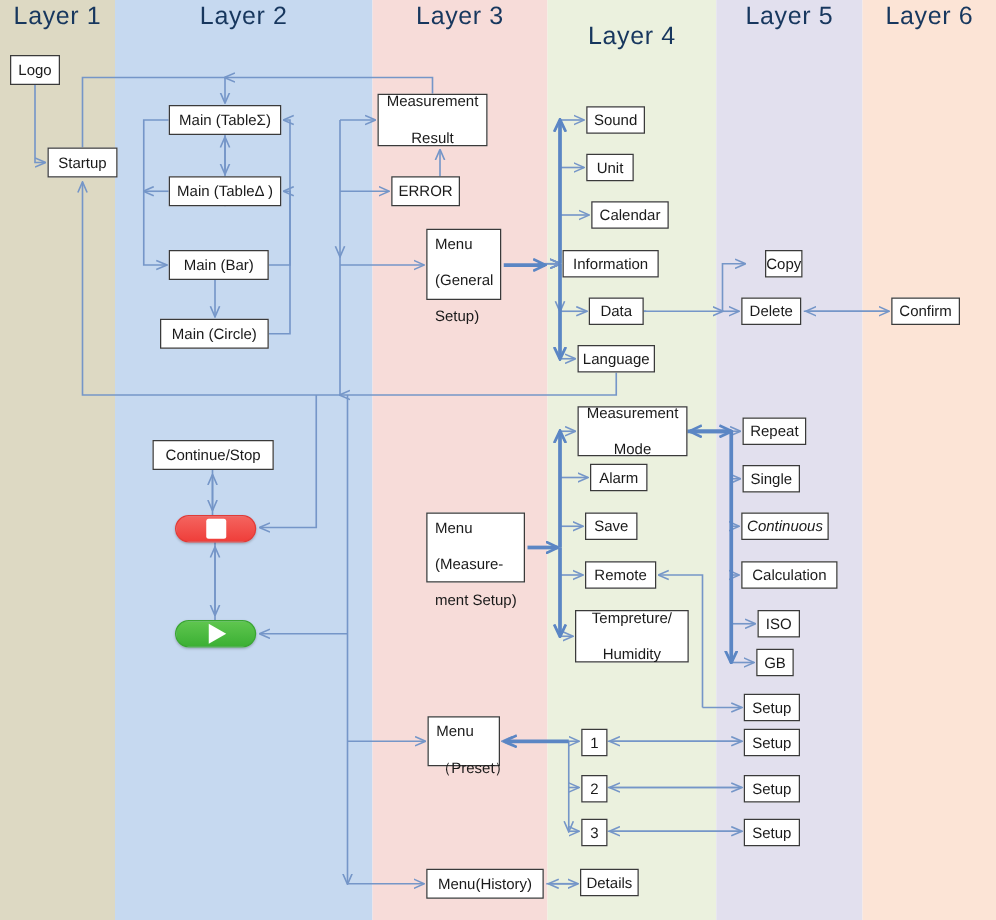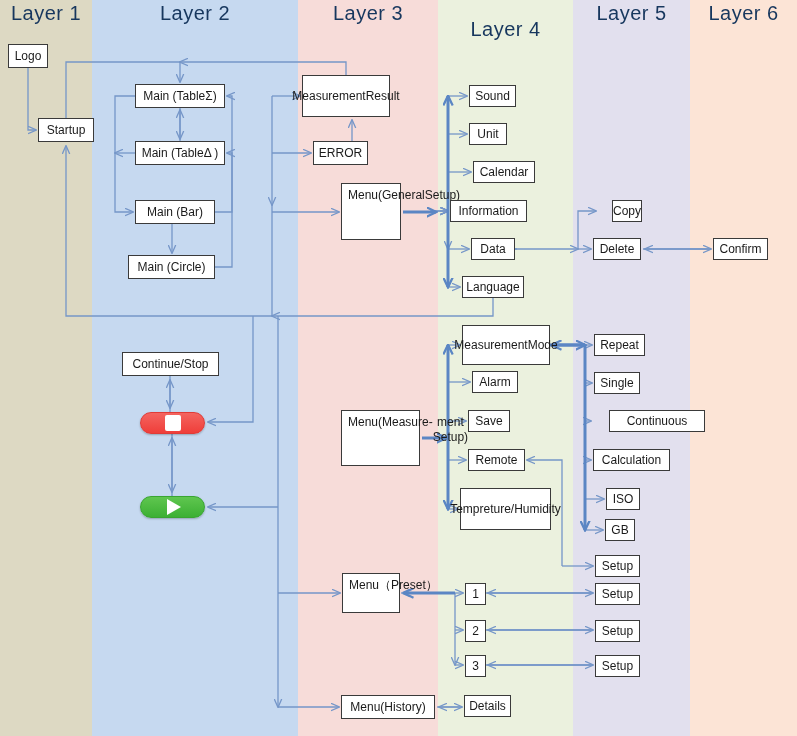--- a/index.html
+++ b/index.html
@@ -7,21 +7,21 @@
   #root{position:relative;width:797px;height:736px;overflow:hidden;background:#ffffff;}
   #layers{position:absolute;inset:0;}
   .layer-band{position:absolute;top:0;bottom:0;}
   .layer-title{position:absolute;top:2px;text-align:center;font-size:20px;color:#17375e;
     font-family:"Liberation Sans", sans-serif;letter-spacing:.5px;}
   svg.edges{position:absolute;left:0;top:0;width:797px;height:736px;overflow:visible;}
   .node{position:absolute;box-sizing:border-box;background:#ffffff;border:1.4px solid #3a3a3a;
     display:flex;align-items:center;justify-content:center;text-align:center;
     font-size:12px;color:#1a1a1a;line-height:1.25;padding:1px 3px;
     font-family:"Liberation Sans", sans-serif;}
-  .node.multiline{flex-direction:row;}
+  .node.multiline{flex-direction:column;gap:14px;}
   .node.leftal{justify-content:flex-start;text-align:center;padding-left:6px;align-items:flex-start;
      padding-top:4px;}
   .node.leftal span{display:block;}
   .pill{position:absolute;box-sizing:border-box;border-radius:11px;display:flex;align-items:center;
     justify-content:center;}
   .pill.stop{background:linear-gradient(#f4645f,#ef3e3a);border:1px solid #e03b37;
      box-shadow:0 1px 2px rgba(0,0,0,.25);}
   .pill.play{background:linear-gradient(#5fc64f,#3cb034);border:1px solid #39a531;
      box-shadow:0 1px 2px rgba(0,0,0,.25);}
   .sq{width:16px;height:16px;background:#fff;border-radius:2px;}
@@ -273,21 +273,21 @@
       </div>
       <div class="node" style="left: 593px; top: 238px; width: 48px; height: 22px;">
         <span>Delete</span>
       </div>
       <div class="node" style="left: 594px; top: 334px; width: 51px; height: 22px;">
         <span>Repeat</span>
       </div>
       <div class="node" style="left: 594px; top: 372px; width: 46px; height: 22px;">
         <span>Single</span>
       </div>
-      <div class="node" style="left: 609px; top: 410px; width: 96px; height: 22px;">
+      <div class="node" style="left: 593px; top: 410px; width: 70px; height: 22px; font-style: italic;">
         <span>Continuous</span>
       </div>
       <div class="node" style="left: 593px; top: 449px; width: 77px; height: 22px;">
         <span>Calculation</span>
       </div>
       <div class="node" style="left: 606px; top: 488px; width: 34px; height: 22px;">
         <span>ISO</span>
       </div>
       <div class="node" style="left: 605px; top: 519px; width: 30px; height: 22px;">
         <span>GB</span>

